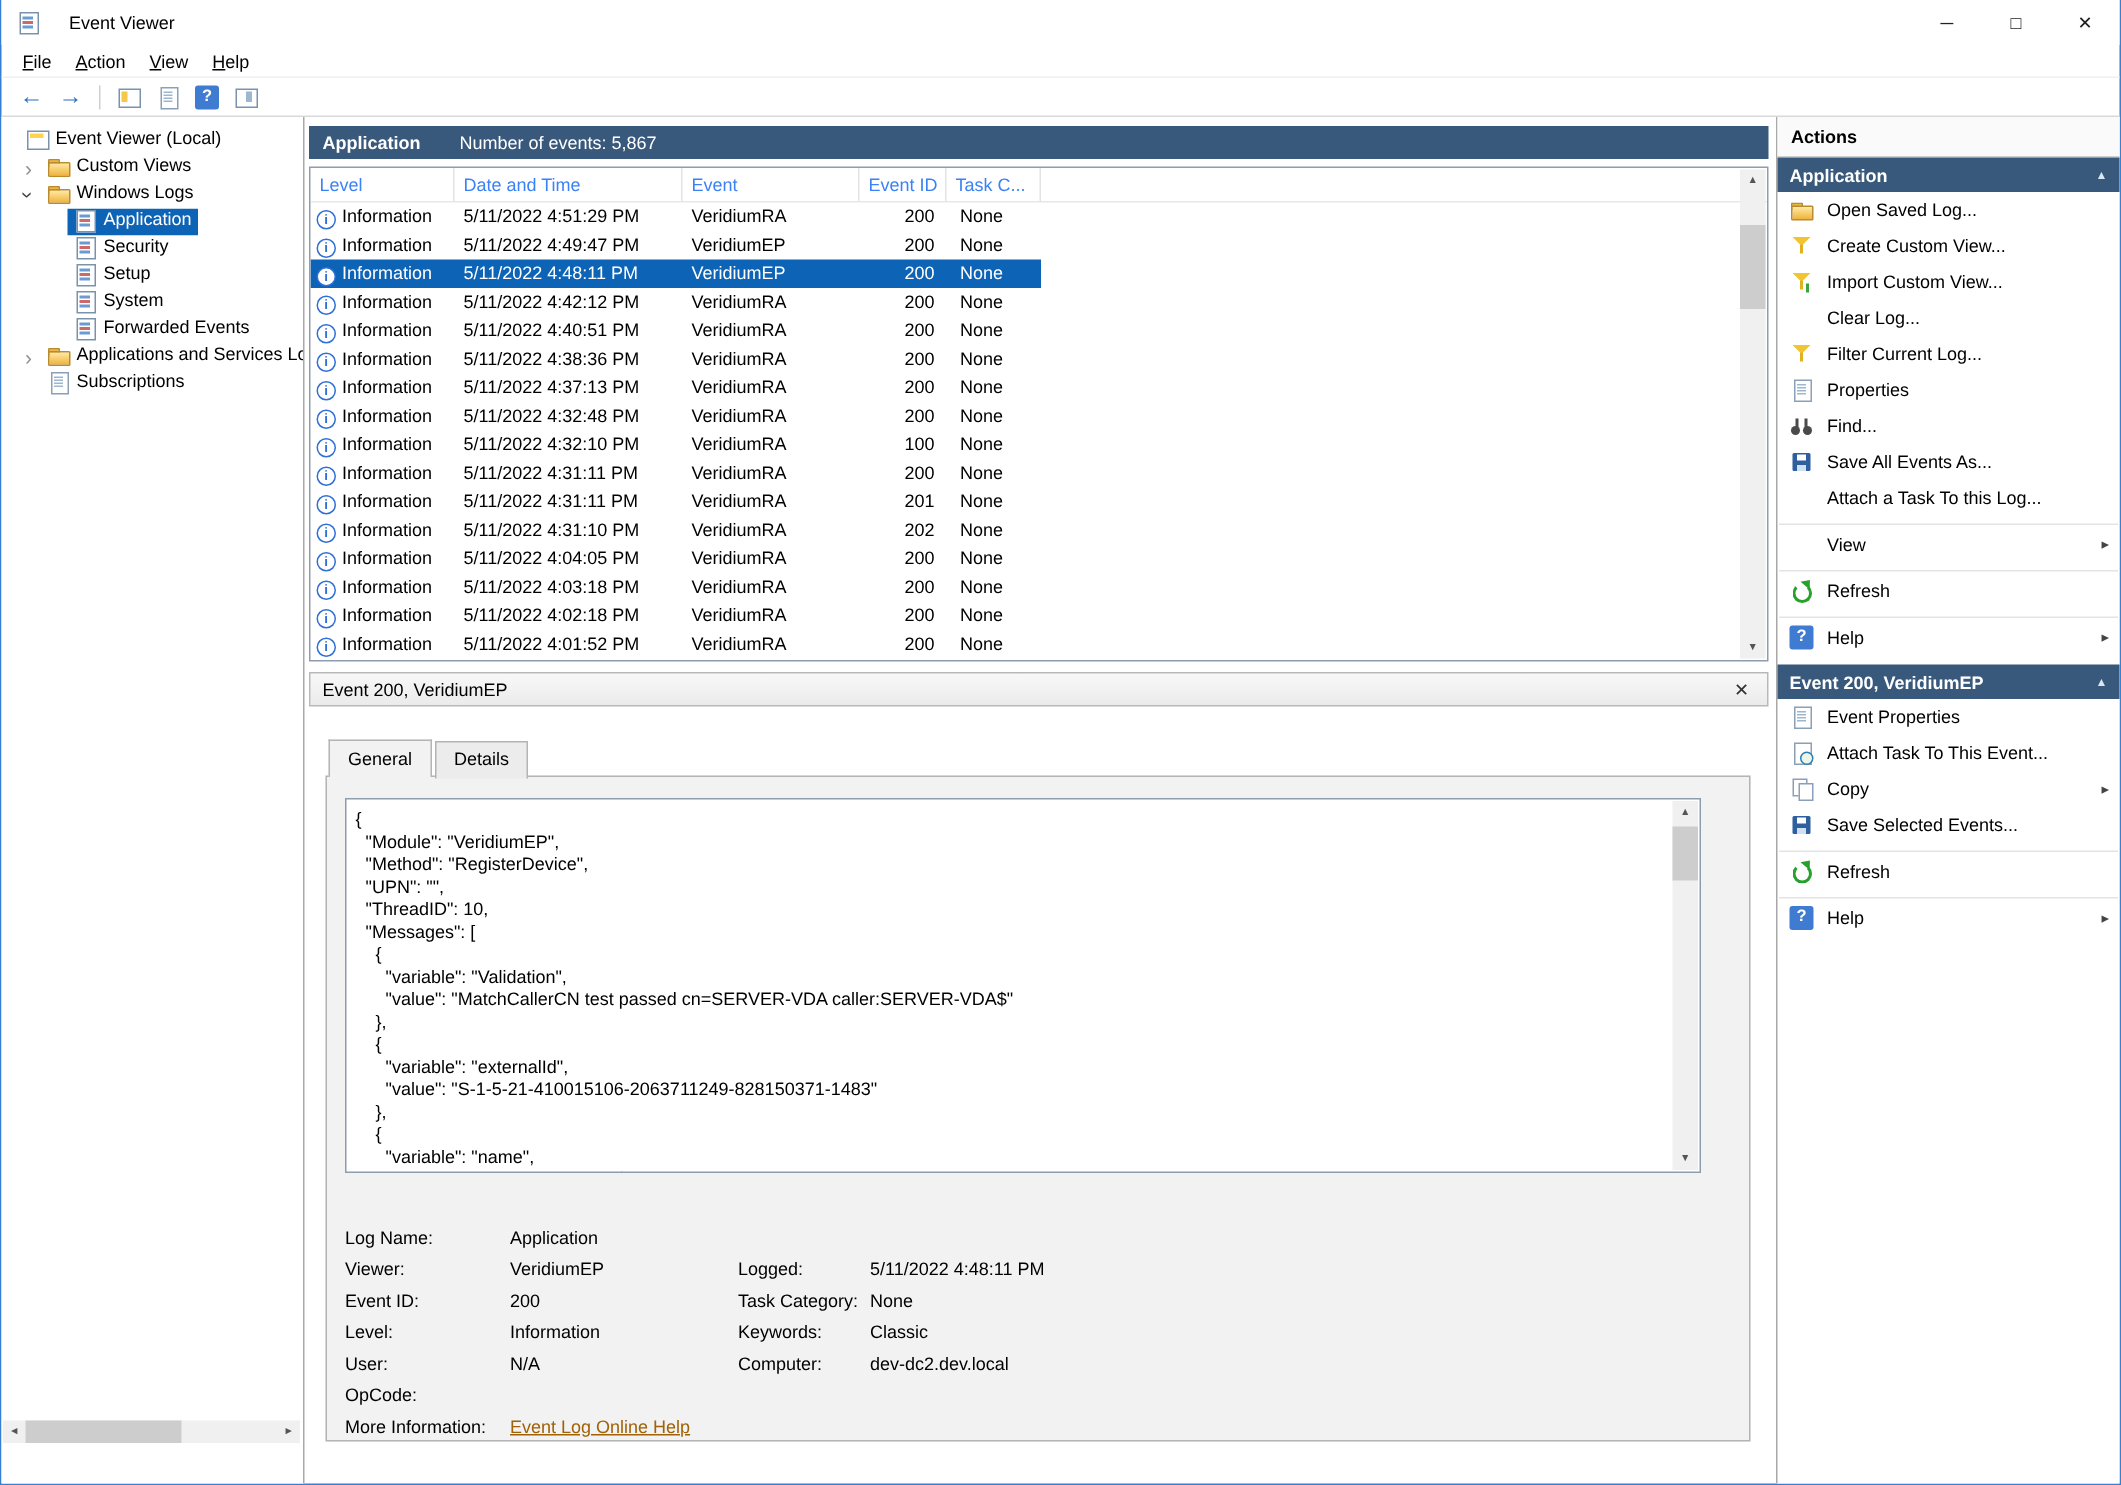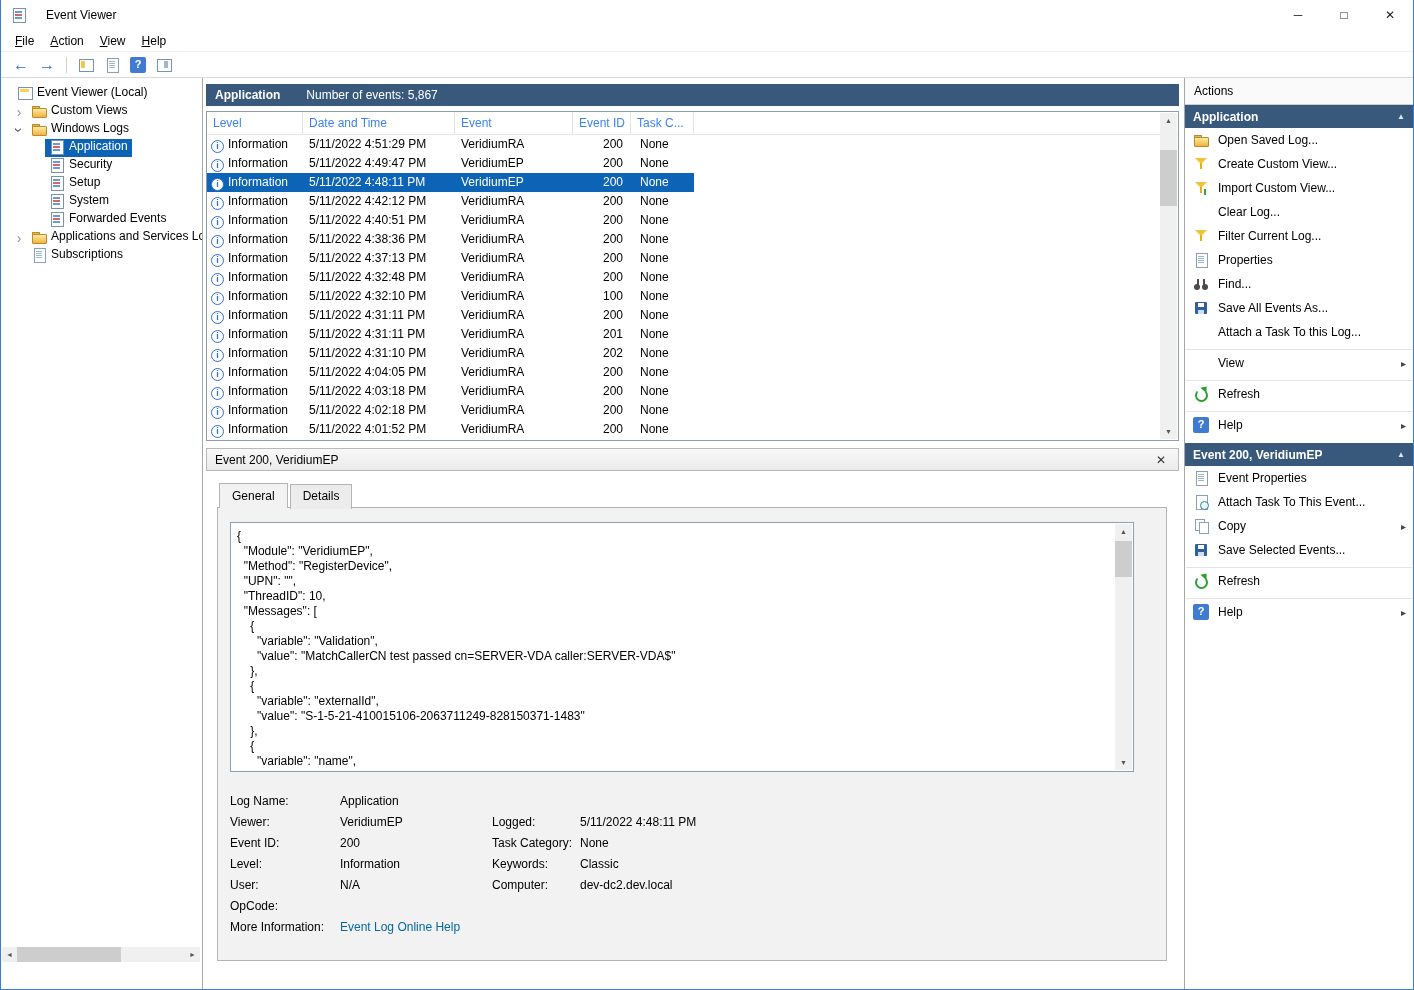--- a/index.html
+++ b/index.html
@@ -88,35 +88,35 @@
 .c-task{width:63px;padding-left:9px}
 .vscroll{position:absolute;right:1px;top:1px;bottom:1px;width:17px;background:#f0f0f0;display:flex;flex-direction:column}
 .sb-arr{height:15px;text-align:center;font-size:7px;line-height:15px;color:#555}
 .sb-track{flex:1;position:relative}
 .sb-thumb{position:absolute;left:0;right:0;top:22px;height:56px;background:#cdcdcd}
 
 
 .detail{position:absolute;left:3px;right:5px;top:370px;bottom:28px;display:flex;flex-direction:column}
 .detail-hdr{height:23px;background:linear-gradient(#f8f8f8,#ebebeb);border:1px solid #b8b8b8;display:flex;align-items:center;padding:0 8px}
 .detail-close{margin-left:auto;font-size:12px;color:#333;padding:0 4px}
-.tabzone{flex:1;display:flex;flex-direction:column;margin:12px 12px 0 11px}
+.tabzone{flex:1;display:flex;flex-direction:column;margin:22px 12px 0 11px}
 .tabs{display:flex;margin-left:2px;position:relative;z-index:2}
 .tab{padding:4px 12px;border:1px solid #b4b4b4;border-bottom:none;background:#ececec;margin-right:2px;position:relative;top:1px}
 .tab.active{background:#f2f2f2;padding:5px 12px;top:0}
 .tab-page{flex:1;border:1px solid #b4b4b4;background:#f2f2f2;position:relative;margin-top:-1px}
 .json-wrap{position:absolute;left:12px;top:14px;right:32px;height:250px;background:#fff;border:1px solid #8e9cab;overflow:hidden}
 .json{white-space:pre;font-family:"Liberation Sans","DejaVu Sans",sans-serif;font-size:12px;line-height:15px;padding:6px 24px 0 6px}
 .json-scroll{position:absolute;right:1px;top:1px;bottom:1px;width:17px;background:#f0f0f0;display:flex;flex-direction:column}
 .json-scroll .sb-thumb{top:2px;height:36px}
-.fields{position:absolute;left:12px;top:282px;right:32px}
+.fields{position:absolute;left:12px;top:296px;right:32px}
 .frow{display:grid;grid-template-columns:110px 152px 88px 1fr;height:21px;align-items:center}
-.fvalue.link{color:#0369a1;}
-
-
-.actions-title{height:27px;display:flex;align-items:center;padding-left:9px;font-weight:normal;background:#fafafa;border-bottom:1px solid #cfcfcf}
+.fvalue.link{color:#a16207;text-decoration:underline}
+
+
+.actions-title{height:27px;display:flex;align-items:center;padding-left:9px;font-weight:bold;background:#fafafa;border-bottom:1px solid #cfcfcf}
 .sec-hdr{height:23px;background:#38597c;color:#fff;font-weight:bold;display:flex;align-items:center;padding:0 8px}
 .sec-hdr.second{margin-top:6px}
 .collapse{margin-left:auto;font-size:8px;color:#dbe6f2}
 .act-row{height:24px;display:flex;align-items:center;padding-left:8px;gap:9px;white-space:nowrap;overflow:hidden}
 .act-row .alabel{overflow:hidden;text-overflow:clip}
 .aarrow{margin-left:auto;padding-right:7px;font-size:10px;color:#444}
 .act-row.separator{height:5px;padding:0;margin:1px 1px;border-bottom:1px solid #e3e3e3}
 </style>
 </head>
 <body>

